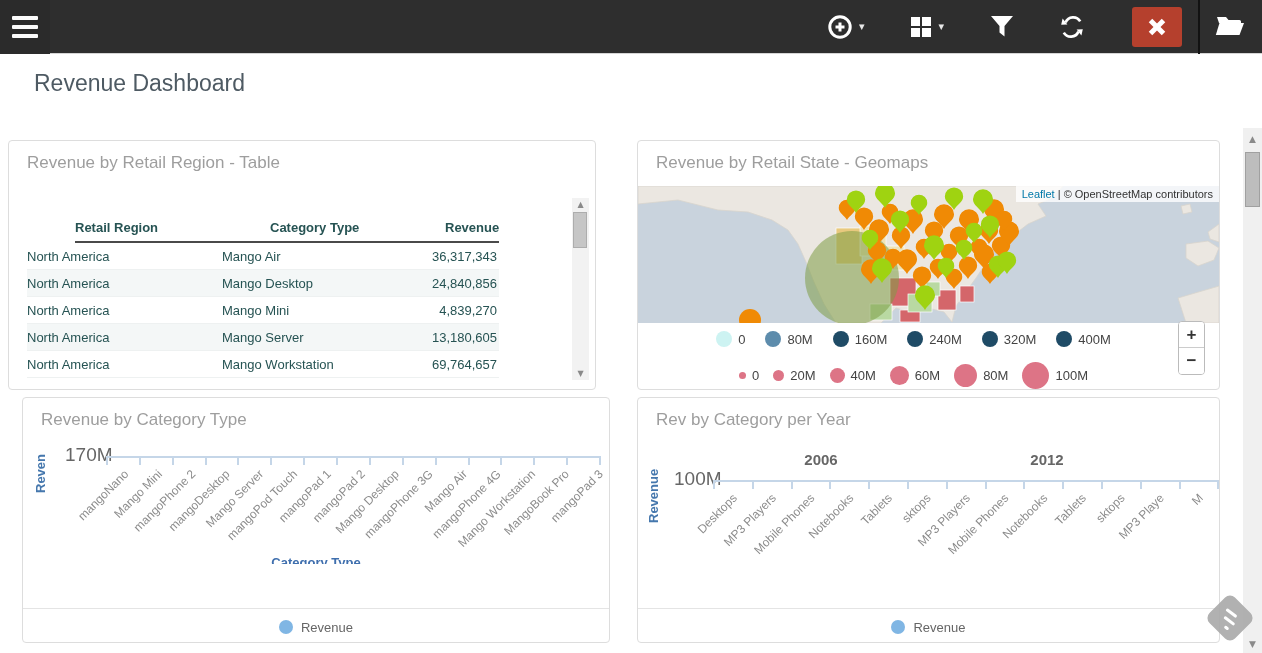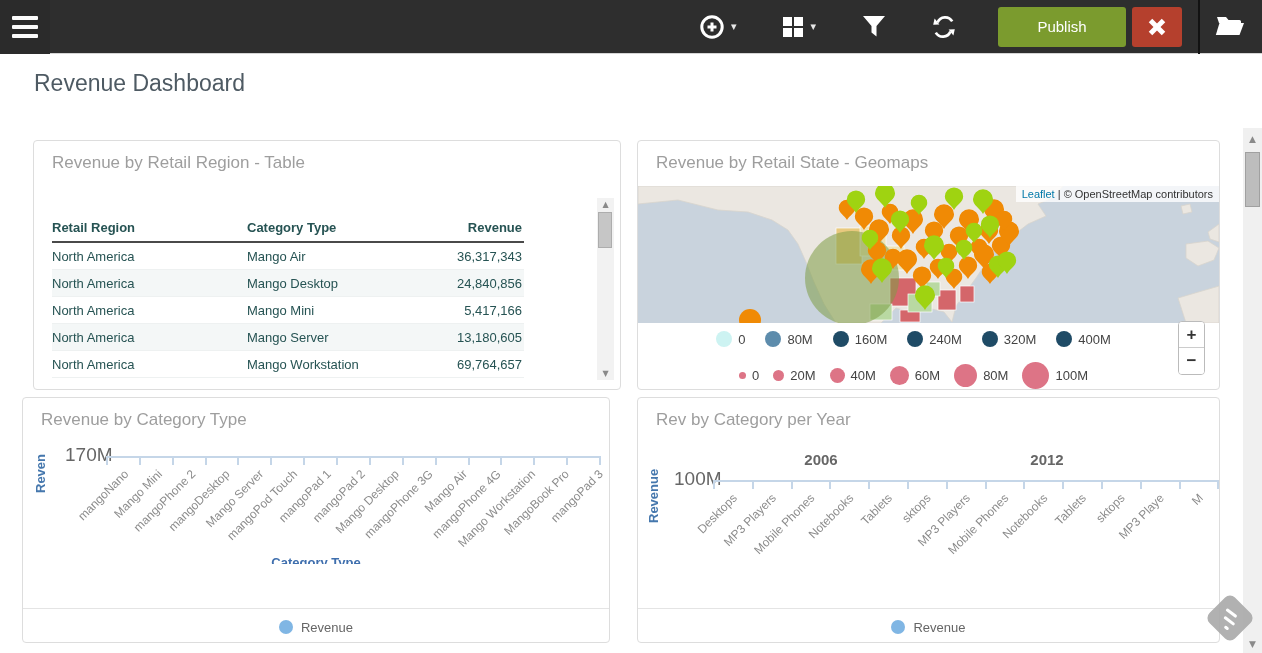--- a/index.html
+++ b/index.html
@@ -28,29 +28,29 @@
   .folder-btn { background:none; border:none; cursor:pointer; margin:0 16px 0 14px; }
 
   
   .page-title { position:absolute; left:34px; top:70px; font-size:23px; font-weight:400;
     color:#4e5a63; }
 
   .panel { position:absolute; background:#fff; border:1px solid #ddd; border-radius:4px;
     overflow:hidden; }
   .panel-title { position:absolute; left:18px; top:12px; font-size:17px; color:#9e9e9e; }
 
-  #panel-table { left:33px; top:140px; width:588px; height:250px; }
+  #panel-table { left:8px; top:140px; width:588px; height:250px; }
   #panel-map   { left:637px; top:140px; width:583px; height:250px; }
   #panel-cat   { left:22px; top:397px; width:588px; height:246px; }
   #panel-year  { left:637px; top:397px; width:583px; height:246px; }
 
   
   .tbl { position:absolute; left:18px; top:76px; width:472px; font-size:13px; color:#265353; }
   .tbl-head { display:grid; grid-template-columns:195px 175px 1fr; height:26px;
-    line-height:22px; font-weight:bold; border-bottom:2px solid #4a4a4a; }
+    line-height:22px; font-weight:bold; border-bottom:2px solid #4a4a4a;margin-left:48px; }
   .tbl-head .c3 { text-align:right; padding-right:2px; }
   .tbl-row { display:grid; grid-template-columns:195px 175px 1fr; height:27px; line-height:27px;
     border-bottom:1px solid #eef1f1; }
   .tbl-row:nth-child(even) { background:#f4f7f7; }
   .tbl-row .c3 { text-align:right; padding-right:2px; }
 
   .mini-scrollbar { position:absolute; left:563px; top:57px; width:17px; height:182px;
     background:#f2f2f2; }
   .mini-scrollbar .arr { position:absolute; left:0; width:17px; text-align:center; color:#8a8a8a;
     font-size:8px; font-family:"DejaVu Sans",sans-serif; cursor:pointer; }
@@ -157,21 +157,20 @@
           <g stroke="#fff" stroke-width="2.7" fill="none">
             <path d="M20.2,6.4 A8.2,8.2 0 0 0 5.6,7.4"></path>
             <path d="M3.8,17.6 A8.2,8.2 0 0 0 18.4,16.6"></path>
           </g>
           <polygon points="2.6,3.6 7.4,9.4 1.2,9.8" fill="#fff"></polygon>
           <polygon points="21.4,20.4 16.6,14.6 22.8,14.2" fill="#fff"></polygon>
         </svg>
       </button>
     </div>
 
-    <button class="publish-btn">Publish</button>
     <button class="close-btn">
       <svg width="22" height="22" viewBox="0 0 22 22">
         <line x1="4.5" y1="4.5" x2="17.5" y2="17.5" stroke="#fff" stroke-width="5"></line>
         <line x1="17.5" y1="4.5" x2="4.5" y2="17.5" stroke="#fff" stroke-width="5"></line>
       </svg>
     </button>
     <div class="tb-sep"></div>
     <button class="folder-btn">
       <svg width="32" height="26" viewBox="0 0 32 26">
         <path d="M3,5 h9 l2.5,3 h11 a1.5,1.5 0 0 1 1.5,1.5 V11 H5 Z" fill="#fff"></path>
@@ -197,21 +196,21 @@
             <div class="c3">36,317,343</div>
           </div>
           <div class="tbl-row">
             <div class="c1">North America</div>
             <div class="c2">Mango Desktop</div>
             <div class="c3">24,840,856</div>
           </div>
           <div class="tbl-row">
             <div class="c1">North America</div>
             <div class="c2">Mango Mini</div>
-            <div class="c3">5,417,166</div>
+            <div class="c3">4,839,270</div>
           </div>
           <div class="tbl-row">
             <div class="c1">North America</div>
             <div class="c2">Mango Server</div>
             <div class="c3">13,180,605</div>
           </div>
           <div class="tbl-row">
             <div class="c1">North America</div>
             <div class="c2">Mango Workstation</div>
             <div class="c3">69,764,657</div>

